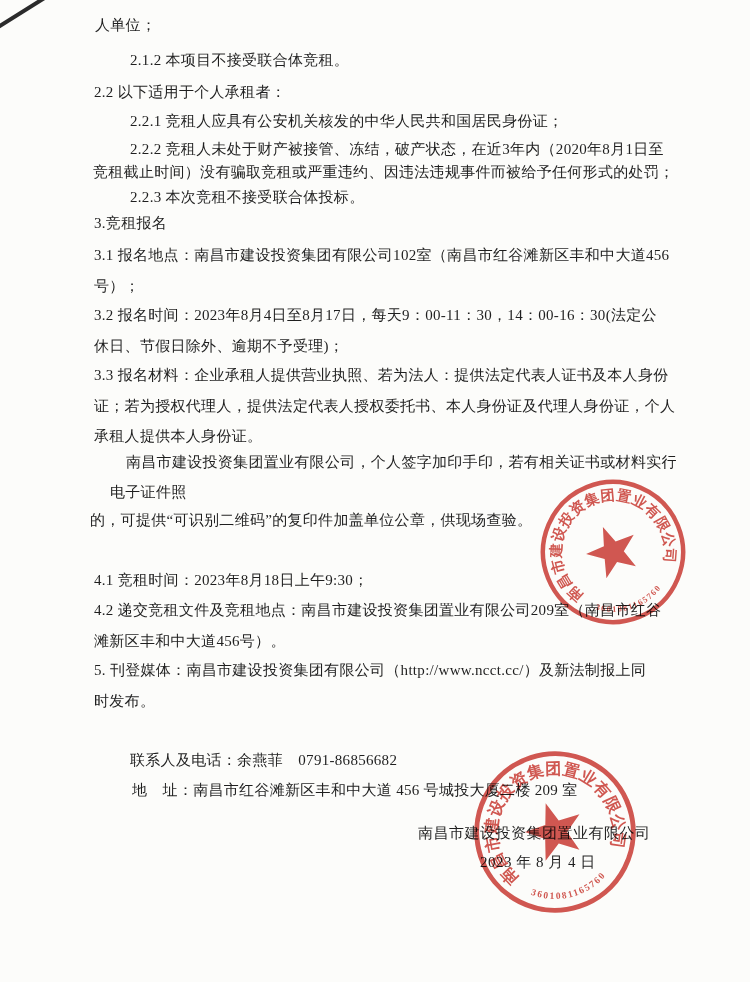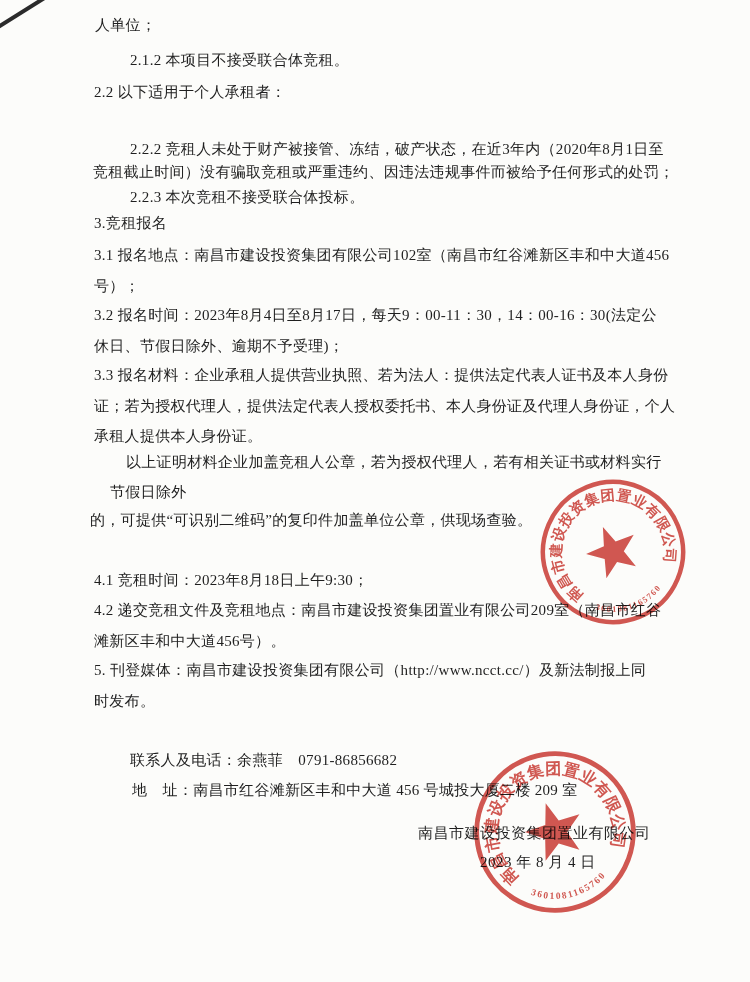--- a/index.html
+++ b/index.html
@@ -56,33 +56,34 @@
 </head>
 <body>
 
 <div class="page">
 
   <div class="scan-mark"></div>
 
   <div class="line" style="left:95px;top:18px">人单位；</div>
   <div class="line" style="left:130px;top:53px">2.1.2 本项目不接受联合体竞租。</div>
   <div class="line" style="left:94px;top:85px">2.2 以下适用于个人承租者：</div>
+  <div class="line" style="left:130px;top:114px">2.2.1 竞租人应具有公安机关核发的中华人民共和国居民身份证；</div>
   <div class="line" style="left:130px;top:142px">2.2.2 竞租人未处于财产被接管、冻结，破产状态，在近3年内（2020年8月1日至</div>
   <div class="line" style="left:93px;top:165px">竞租截止时间）没有骗取竞租或严重违约、因违法违规事件而被给予任何形式的处罚；</div>
   <div class="line" style="left:130px;top:190px">2.2.3 本次竞租不接受联合体投标。</div>
   <div class="line bold" style="left:94px;top:216px">3.竞租报名</div>
   <div class="line" style="left:94px;top:248px">3.1 报名地点：南昌市建设投资集团有限公司102室（南昌市红谷滩新区丰和中大道456</div>
   <div class="line" style="left:94px;top:279px">号）；</div>
   <div class="line" style="left:94px;top:308px">3.2 报名时间：2023年8月4日至8月17日，每天9：00-11：30，14：00-16：30(法定公</div>
   <div class="line" style="left:94px;top:339px">休日、节假日除外、逾期不予受理)；</div>
   <div class="line" style="left:94px;top:368px">3.3 报名材料：企业承租人提供营业执照、若为法人：提供法定代表人证书及本人身份</div>
   <div class="line" style="left:94px;top:399px">证；若为授权代理人，提供法定代表人授权委托书、本人身份证及代理人身份证，个人</div>
   <div class="line" style="left:94px;top:429px">承租人提供本人身份证。</div>
-  <div class="line" style="left:126px;top:455px">以上证明材料企业加盖竞租人公章，若为授权代理人，若有相关证书或材料实行</div>
-  <div class="line" style="left:110px;top:485px">节假日除外</div>
+  <div class="line" style="left:126px;top:455px">南昌市建设投资集团置业有限公司，个人签字加印手印，若有相关证书或材料实行</div>
+  <div class="line" style="left:110px;top:485px">电子证件照</div>
   <div class="line" style="left:90px;top:513px">的，可提供“可识别二维码”的复印件加盖单位公章，供现场查验。</div>
   <div class="line" style="left:94px;top:573px">4.1 竞租时间：2023年8月18日上午9:30；</div>
   <div class="line" style="left:94px;top:603px">4.2 递交竞租文件及竞租地点：南昌市建设投资集团置业有限公司209室（南昌市红谷</div>
   <div class="line" style="left:94px;top:634px">滩新区丰和中大道456号）。</div>
 
   <div class="line" style="left:94px;top:663px">
     <span class="bold">5. 刊登媒体：</span><span>南昌市建设投资集团有限公司（http://www.ncct.cc/）及新法制报上同</span>
   </div>
 
   <div class="line" style="left:94px;top:694px">时发布。</div>

